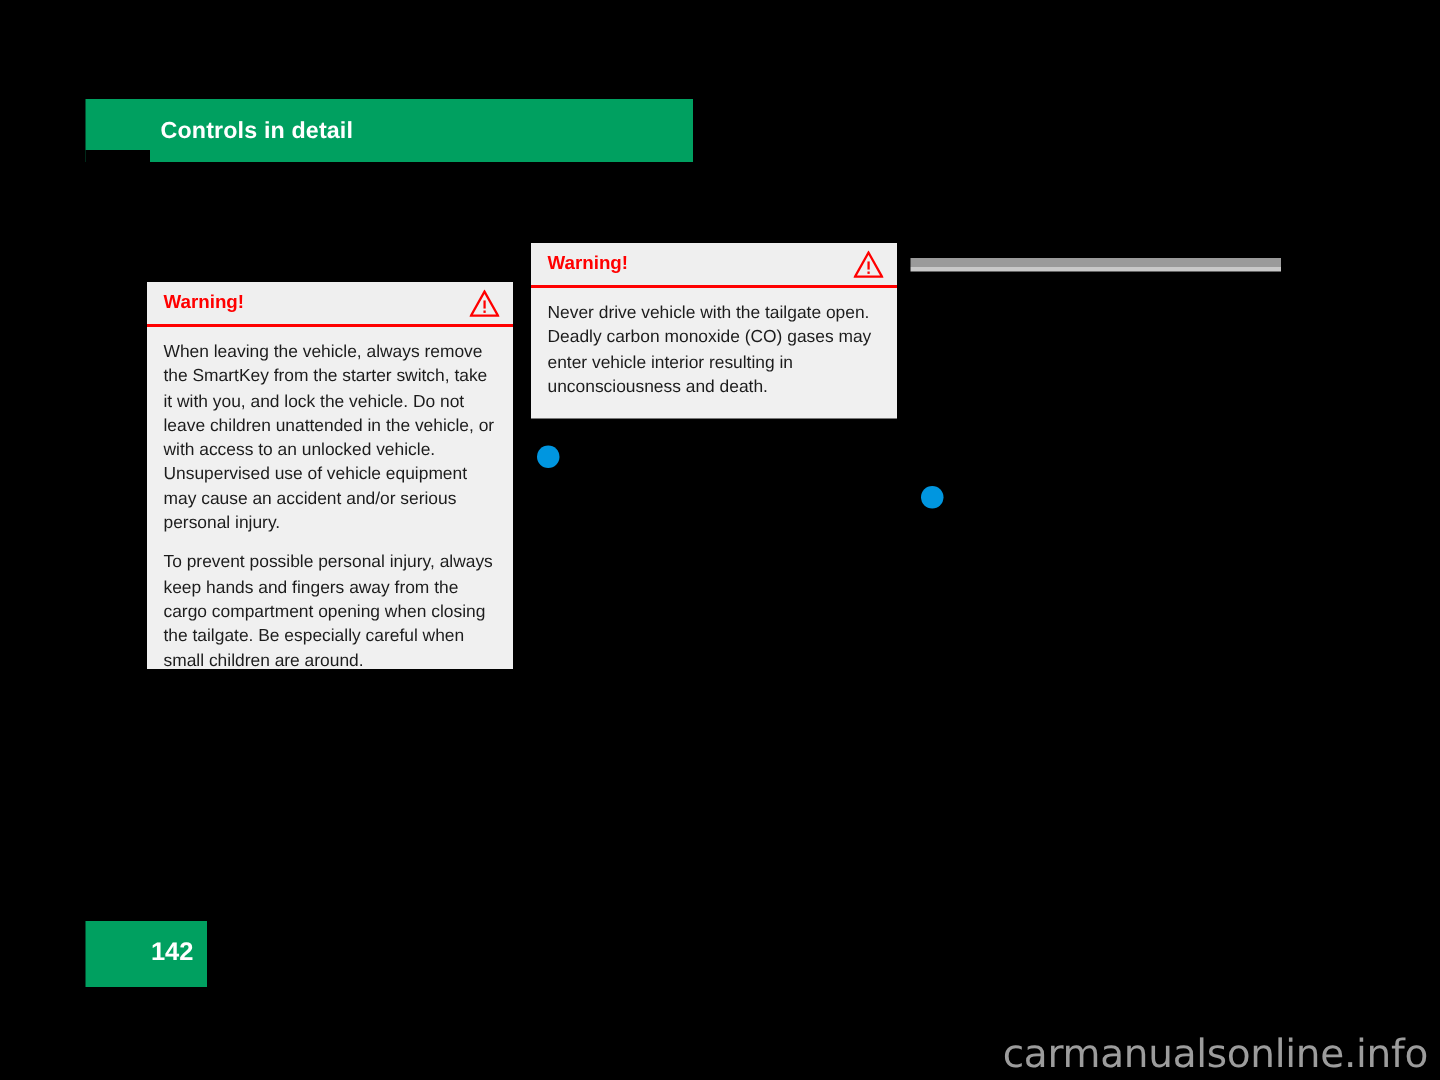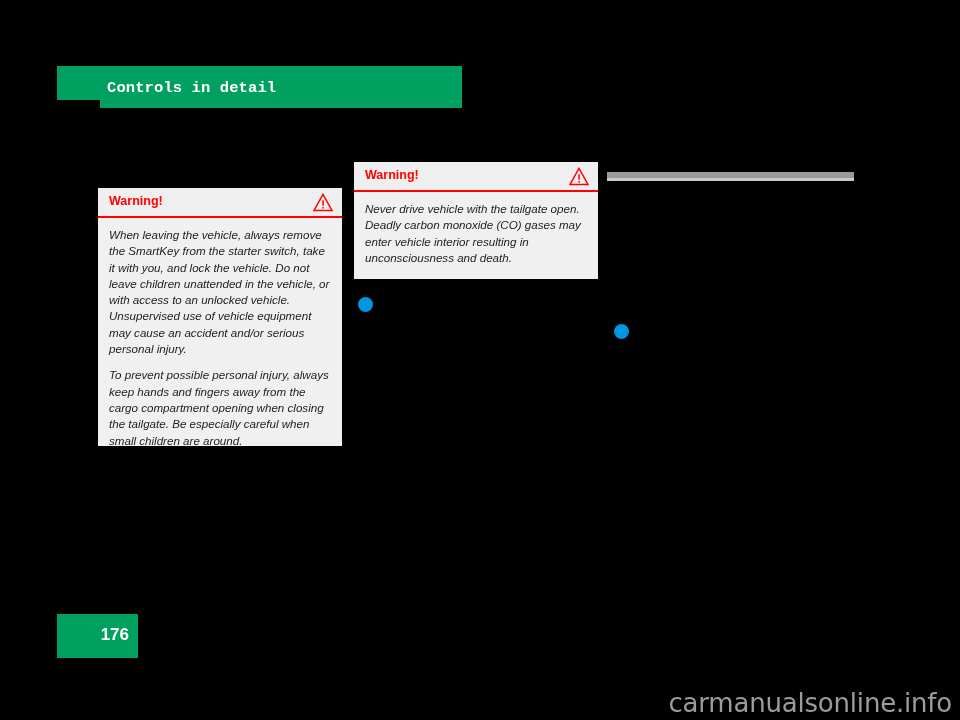--- a/index.html
+++ b/index.html
@@ -34,21 +34,21 @@
     background: #000000;
   }
   #chapter-header-title {
     position: absolute;
     left: 107px;
     top: 79px;
     color: #FFFFFF;
     font-size: 15.5px;
     font-weight: bold;
     letter-spacing: 0.1px;
-    font-family: Liberation Mono, monospace;
+    font-family: Liberation Sans, sans-serif;
   }
 
   
   .warning-box {
     position: absolute;
     background: #F0F0F0;
     box-sizing: border-box;
   }
   .warning-head {
     position: relative;
@@ -68,21 +68,20 @@
   }
   .warning-icon {
     position: absolute;
     right: 9px;
     top: 5px;
     width: 20px;
     height: 19px;
   }
   .warning-body {
     padding: 9px 11px 10px 11px;
-    font-style: italic;
   }
   .warning-body p {
     margin: 0 0 10px 0;
     color: #1C1C1C;
     font-size: 11.6px;
     line-height: 16.3px;
     font-family: "Liberation Sans", sans-serif;
   }
   .warning-body p:last-child {
     margin-bottom: 0;
@@ -201,16 +200,16 @@
   </div>
 </div>
 
 <div class="callout-dot" id="callout-dot-1"></div>
 <div class="callout-dot" id="callout-dot-2"></div>
 
 <div id="gray-rule"></div>
 <div id="gray-rule-shadow"></div>
 
 <div id="page-number-tab">
-  <span id="page-number-label">176</span>
+  <span id="page-number-label">142</span>
 </div>
 
 <div id="watermark">carmanualsonline.info</div>
 
 </body></html>

